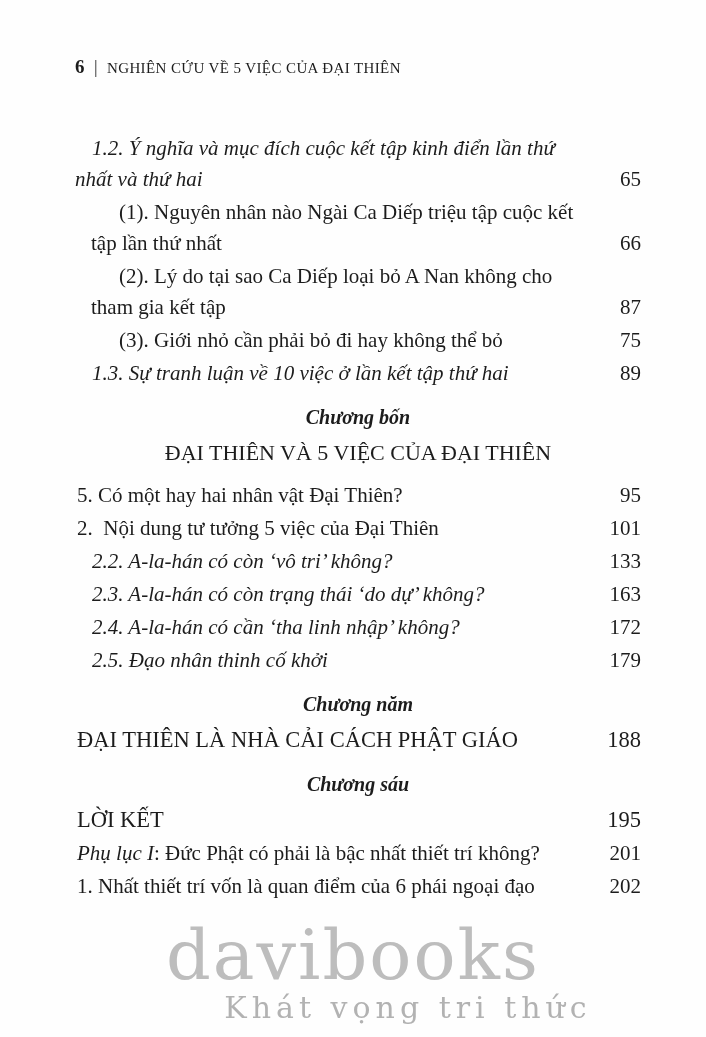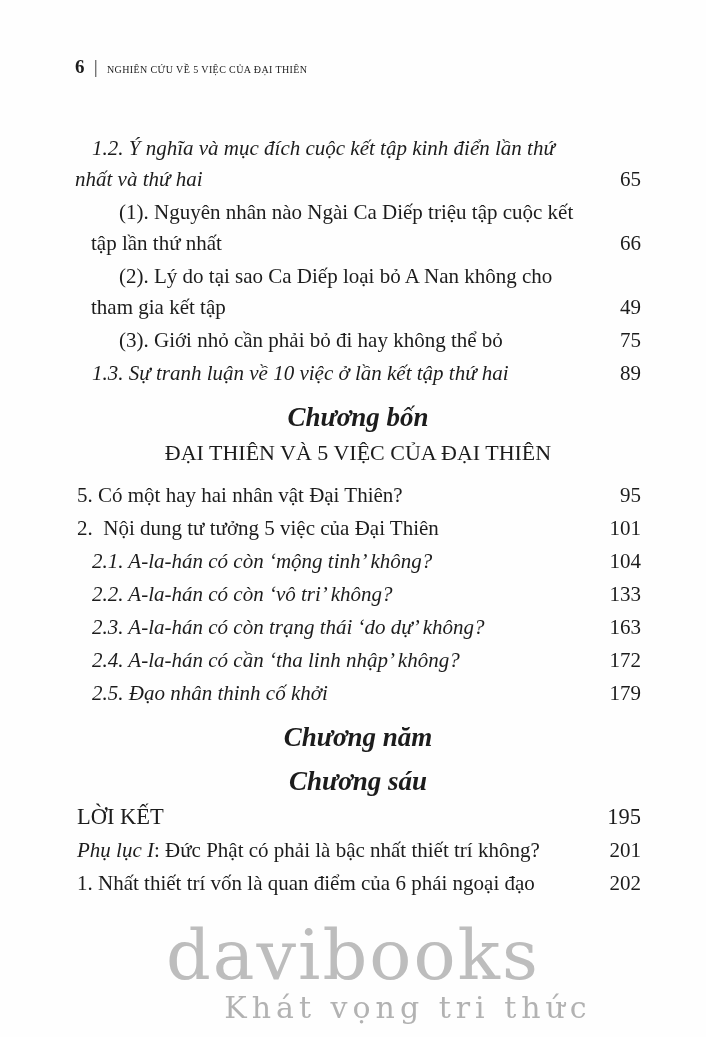--- a/index.html
+++ b/index.html
@@ -18,21 +18,21 @@
     position: absolute;
     top: 56px;
     left: 75px;
     display: flex;
     align-items: baseline;
     gap: 9px;
     letter-spacing: 0.4px;
   }
   .header .pnum { font-weight: bold; font-size: 19px; }
   .header .sep { font-size: 18px; color: #2a2a2a; font-weight: 300; }
-  .header .htitle { font-size: 10px; }
+  .header .htitle { font-size: 15px; }
   .toc {
     position: absolute;
     top: 133px;
     left: 75px;
     width: 566px;
   }
   .toc-row {
     display: flex;
     align-items: flex-end;
     font-size: 21px;
@@ -44,21 +44,21 @@
   .italic .toc-text { font-style: italic; }
   .prefix-italic { font-style: italic; }
   .ind-0 .toc-text { text-indent: 2px; }
   .ind-1 .toc-text { text-indent: 17px; }
   .ind-2 .toc-text { text-indent: 28px; margin-left: 16px; }
   .large { font-size: 22.5px; line-height: 33px; }
   .chapter-label {
     text-align: center;
     font-style: italic;
     font-weight: bold;
-    font-size: 27px;
+    font-size: 20px;
     line-height: 31px;
     margin: 13px 0 3px 0;
   }
   .section-title {
     text-align: center;
     font-size: 22px;
     line-height: 33px;
     margin-bottom: 11px;
   }
   .watermark {
@@ -100,61 +100,61 @@
       <div class="toc-row ind-1 italic">
         <div class="toc-text">1.2. Ý nghĩa và mục đích cuộc kết tập kinh điển lần thứ nhất và thứ hai</div>
         <div class="toc-page">65</div>
       </div>
       <div class="toc-row ind-2">
         <div class="toc-text">(1). Nguyên nhân nào Ngài Ca Diếp triệu tập cuộc kết tập lần thứ nhất</div>
         <div class="toc-page">66</div>
       </div>
       <div class="toc-row ind-2">
         <div class="toc-text">(2). Lý do tại sao Ca Diếp loại bỏ A Nan không cho tham gia kết tập</div>
-        <div class="toc-page">49</div>
+        <div class="toc-page">87</div>
       </div>
       <div class="toc-row ind-2">
         <div class="toc-text">(3). Giới nhỏ cần phải bỏ đi hay không thể bỏ</div>
         <div class="toc-page">75</div>
       </div>
       <div class="toc-row ind-1 italic">
         <div class="toc-text">1.3. Sự tranh luận về 10 việc ở lần kết tập thứ hai</div>
         <div class="toc-page">89</div>
       </div>
       <div class="chapter-label">Chương bốn</div>
       <div class="section-title">ĐẠI THIÊN VÀ 5 VIỆC CỦA ĐẠI THIÊN</div>
       <div class="toc-row ind-0">
         <div class="toc-text">5. Có một hay hai nhân vật Đại Thiên?</div>
         <div class="toc-page">95</div>
       </div>
       <div class="toc-row ind-0">
         <div class="toc-text">2.  Nội dung tư tưởng 5 việc của Đại Thiên</div>
         <div class="toc-page">101</div>
       </div>
       <div class="toc-row ind-1 italic">
-        <div class="toc-text">2.1. A-la-hán có còn ‘mộng tinh’ không?</div>
-        <div class="toc-page">104</div>
-      </div>
-      <div class="toc-row ind-1 italic">
         <div class="toc-text">2.2. A-la-hán có còn ‘vô tri’ không?</div>
         <div class="toc-page">133</div>
       </div>
       <div class="toc-row ind-1 italic">
         <div class="toc-text">2.3. A-la-hán có còn trạng thái ‘do dự’ không?</div>
         <div class="toc-page">163</div>
       </div>
       <div class="toc-row ind-1 italic">
         <div class="toc-text">2.4. A-la-hán có cần ‘tha linh nhập’ không?</div>
         <div class="toc-page">172</div>
       </div>
       <div class="toc-row ind-1 italic">
         <div class="toc-text">2.5. Đạo nhân thinh cố khởi</div>
         <div class="toc-page">179</div>
       </div>
       <div class="chapter-label">Chương năm</div>
+      <div class="toc-row ind-0 large">
+        <div class="toc-text">ĐẠI THIÊN LÀ NHÀ CẢI CÁCH PHẬT GIÁO</div>
+        <div class="toc-page">188</div>
+      </div>
       <div class="chapter-label">Chương sáu</div>
       <div class="toc-row ind-0 large">
         <div class="toc-text">LỜI KẾT</div>
         <div class="toc-page">195</div>
       </div>
       <div class="toc-row ind-0">
         <div class="toc-text"><span class="prefix-italic">Phụ lục I</span><span>: Đức Phật có phải là bậc nhất thiết trí không?</span></div>
         <div class="toc-page">201</div>
       </div>
       <div class="toc-row ind-0">

